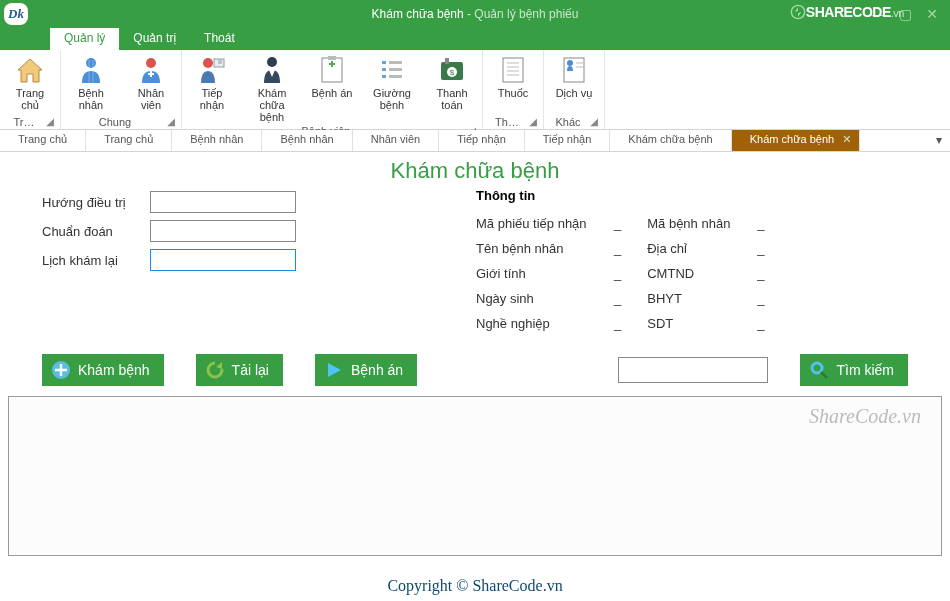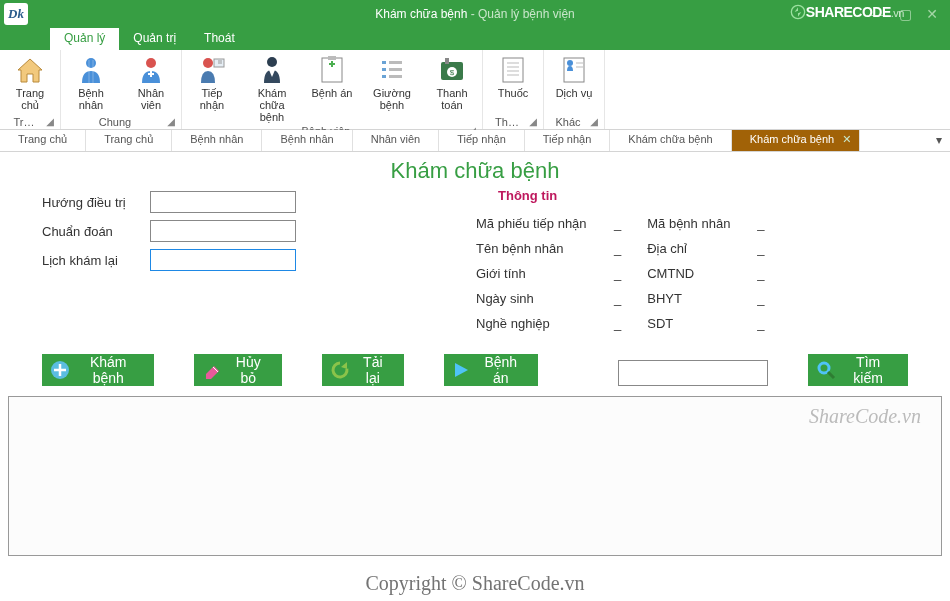--- a/index.html
+++ b/index.html
@@ -1,20 +1,20 @@
 <!DOCTYPE html>
 <html><head>
 <meta charset="utf-8">
 <style>
 * { box-sizing: border-box; margin: 0; padding: 0; }
 body { font-family: "Segoe UI", Tahoma, sans-serif; font-size: 12px; background: #fff; width: 950px; height: 601px; overflow: hidden; position: relative; }
 
 
 .titlebar { background: #379e43; height: 28px; color: #fff; display: flex; align-items: center; padding: 0 4px; position: relative; }
-.titlebar .logo { width: 24px; height: 22px; background: #fff; border-radius: 3px; display: flex; align-items: center; justify-content: center; color: #2b5c8c; font-style: italic; font-weight: bold; font-size: 13px; margin-right: 8px; font-family: Georgia, serif; }
+.titlebar .logo { width: 24px; height: 22px; background: #fff; border-radius: 8px; display: flex; align-items: center; justify-content: center; color: #2b5c8c; font-style: italic; font-weight: bold; font-size: 13px; margin-right: 8px; font-family: Georgia, serif; }
 .titlebar .title { position: absolute; left: 50%; transform: translateX(-50%); font-size: 12px; }
 .titlebar .title .sub { color: #c8e6ca; }
 .titlebar .winctl { margin-left: auto; display: flex; gap: 14px; align-items: center; padding-right: 8px; }
 .titlebar .winctl span { color: #a5d6a7; font-size: 14px; cursor: default; }
 .sharecodelogo { position: absolute; right: 46px; top: 4px; color: #fff; font-weight: bold; font-size: 14px; letter-spacing: -0.5px;}
 .sharecodelogo .vn { color: #c8e6ca; font-size: 11px; font-weight: normal;}
 .sharecodelogo .sw { display:inline-block; width:16px; height:16px; vertical-align:-3px; }
 
 
 .menutabs { background: #379e43; height: 22px; display: flex; padding-left: 50px; }
@@ -45,51 +45,51 @@
 
 .formrow { display: flex; }
 .leftform { padding-left: 36px; }
 .leftform .fr { display: flex; align-items: center; margin-bottom: 5px; height: 24px; }
 .leftform .fr label { width: 108px; font-size: 13px; color: #333; }
 .leftform .fr input { width: 146px; height: 22px; border: 1px solid #888; padding: 0 4px; font-size: 12px; }
 .leftform .fr input.focused { border: 1px solid #1e88e5; outline: none; }
 .leftform .fr .srchbtn { width: 26px; height: 26px; background: #379e43; margin-left: 6px; display:flex; align-items:center; justify-content:center; cursor:pointer;}
 
 .rightinfo { padding-left: 180px; margin-top:-2px;}
-.rightinfo .infotitle { font-size: 13px; font-weight: bold; color: #be185d; margin-bottom: 4px; margin-left: 22px;}
+.rightinfo .infotitle { font-size: 13px; font-weight: bold; color: #000000; margin-bottom: 4px;}
 .rightinfo .infogrid { display: flex; margin-top: 8px; }
 .rightinfo .infocol { }
 .rightinfo .irow { display: flex; height: 25px; align-items: center; font-size: 13px; color: #333; }
 .rightinfo .irow .ilabel { width: 138px; }
 .rightinfo .irow .ival { color: #333; }
 .rightinfo .infocol2 { margin-left: 26px;}
 .rightinfo .infocol2 .irow .ilabel { width: 110px; }
 
 
-.btnbar { display: flex; padding: 18px 36px 6px; align-items: flex-end; gap: 40px;}
+.btnbar { display: flex; padding: 18px 36px 6px; align-items: center; gap: 32px;}
 .gbtn { background: #379e43; color: #fff; height: 32px; padding: 0 14px 0 8px; display: flex; align-items: center; font-size: 14px; cursor: pointer; border: none; }
 .gbtn .bi { width: 22px; height: 22px; margin-right: 6px; display:flex; align-items:center; justify-content:center;}
 .btnbar .spacer { flex: 1; }
 .btnbar input.searchbox { width: 150px; height: 26px; border: 1px solid #888; padding: 0 4px; }
 
 
 .datagrid { margin: 4px 2px 0; height: 160px; border: 1px solid #999; background: #fcfcfc; position: relative;}
 .watermark1 { position: absolute; right: 20px; top: 8px; color: #bbb; font-size: 20px; font-style: italic; font-family: Georgia, serif;}
-.watermark2 { position: absolute; left: 50%; bottom: 4px; transform: translateX(-50%); color: #737373; font-size: 20px; font-family: Georgia, serif; text-shadow: 0 1px 0 #fff;}
+.watermark2 { position: absolute; left: 50%; bottom: 4px; transform: translateX(-50%); color: #0c4a6e; font-size: 16px; font-family: Georgia, serif; text-shadow: 0 1px 0 #fff;}
 
 
 svg { display: block; }
 </style>
 </head>
 <body>
 
 <div class="titlebar">
   <div class="logo">Dk</div>
   <div class="title">
-    <span>Khám chữa bệnh</span><span class="sub"> - Quản lý bệnh viện</span>
+    <span>Khám chữa bệnh</span><span class="sub"> - Quản lý bệnh phiếu</span>
   </div>
   <div class="sharecodelogo">
     <svg class="sw" viewBox="0 0 24 24">
         <circle cx="12" cy="12" r="10" fill="none" stroke="#9be09f" stroke-width="2"></circle>
         <path d="M12 5 L7 12 L12 10 L12 19 L17 12 L12 14 Z" fill="#9be09f"></path>
       </svg><span>SHARECODE</span><span class="vn">.vn</span>
   </div>
   <div class="winctl">
     <span>―</span>
     <span>▢</span>
@@ -335,29 +335,20 @@
 
   <div class="btnbar">
     <button class="gbtn">
       <span class="bi">
           <svg width="20" height="20" viewBox="0 0 20 20">
             <circle cx="10" cy="10" r="9" fill="#5bbde0"></circle>
             <path d="M10 4v12M4 10h12" stroke="#fff" stroke-width="2.5"></path>
           </svg>
         </span>
       <span>Khám bệnh</span>
-    </button>
-    <button class="gbtn">
-      <span class="bi">
-          <svg width="20" height="20" viewBox="0 0 20 20">
-            <path d="M4 14 L12 6 L17 11 L9 19 L4 19 Z" fill="#e85a9b"></path>
-            <path d="M11 7 L16 12" stroke="#fff" stroke-width="1"></path>
-          </svg>
-        </span>
-      <span>Hủy bỏ</span>
     </button>
     <button class="gbtn">
       <span class="bi">
           <svg width="20" height="20" viewBox="0 0 20 20">
             <path d="M10 3a7 7 0 1 0 6.9 5.8" fill="none" stroke="#8bc34a" stroke-width="3"></path>
             <path d="M17 2 L17 9 L11 7 Z" fill="#8bc34a"></path>
           </svg>
         </span>
       <span>Tải lại</span>
     </button>

